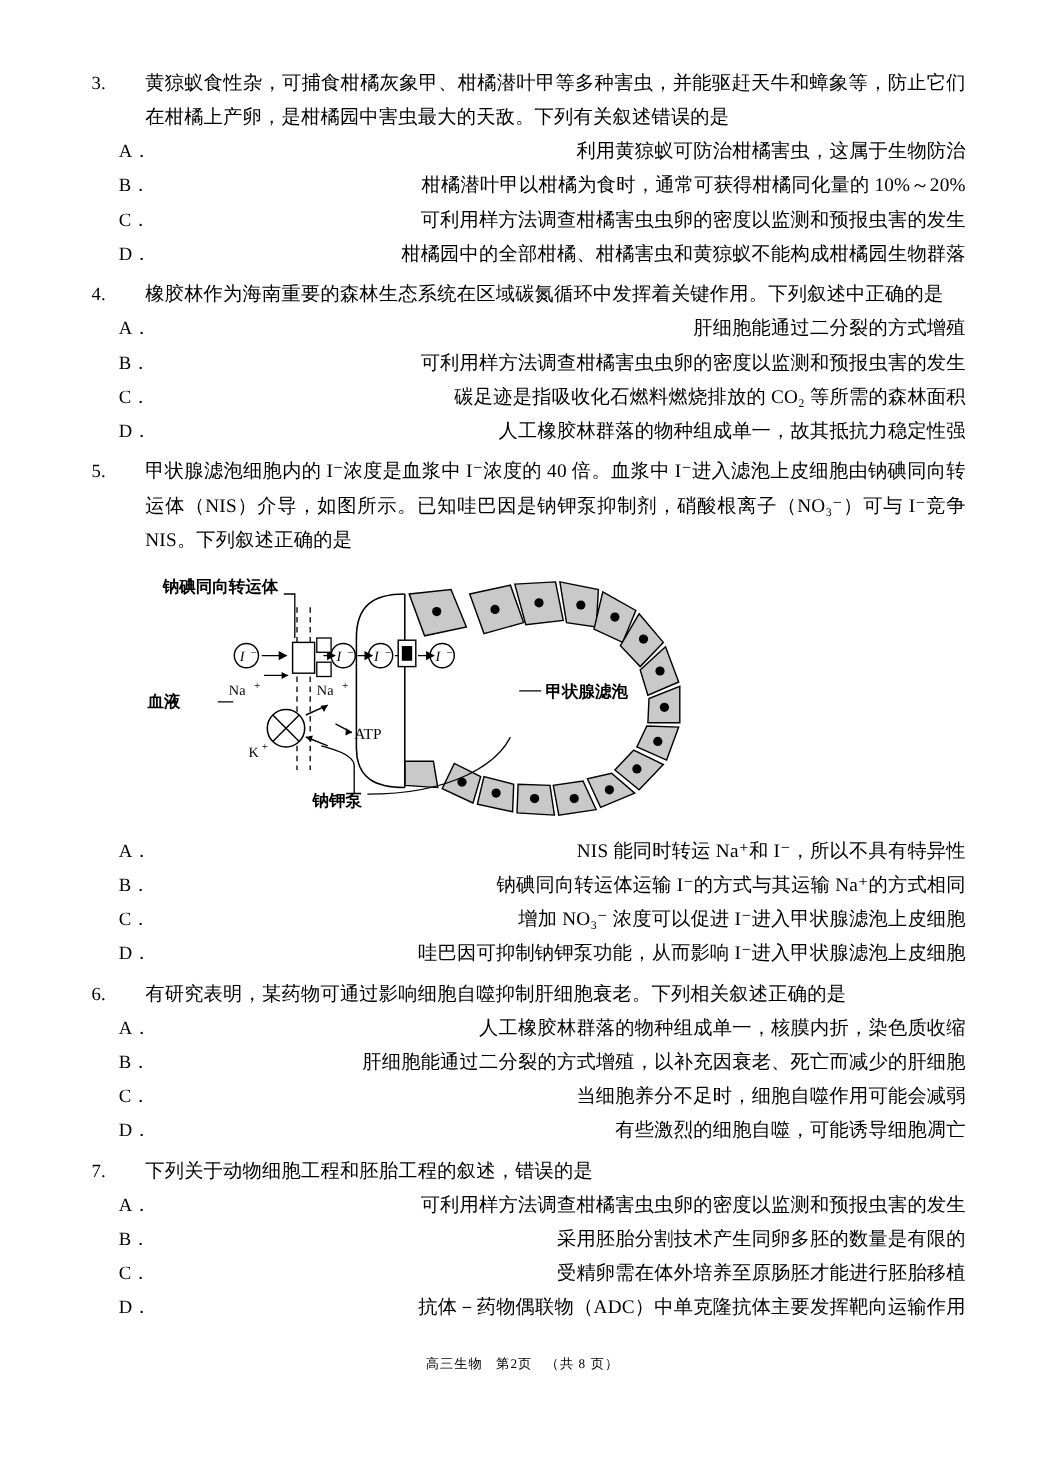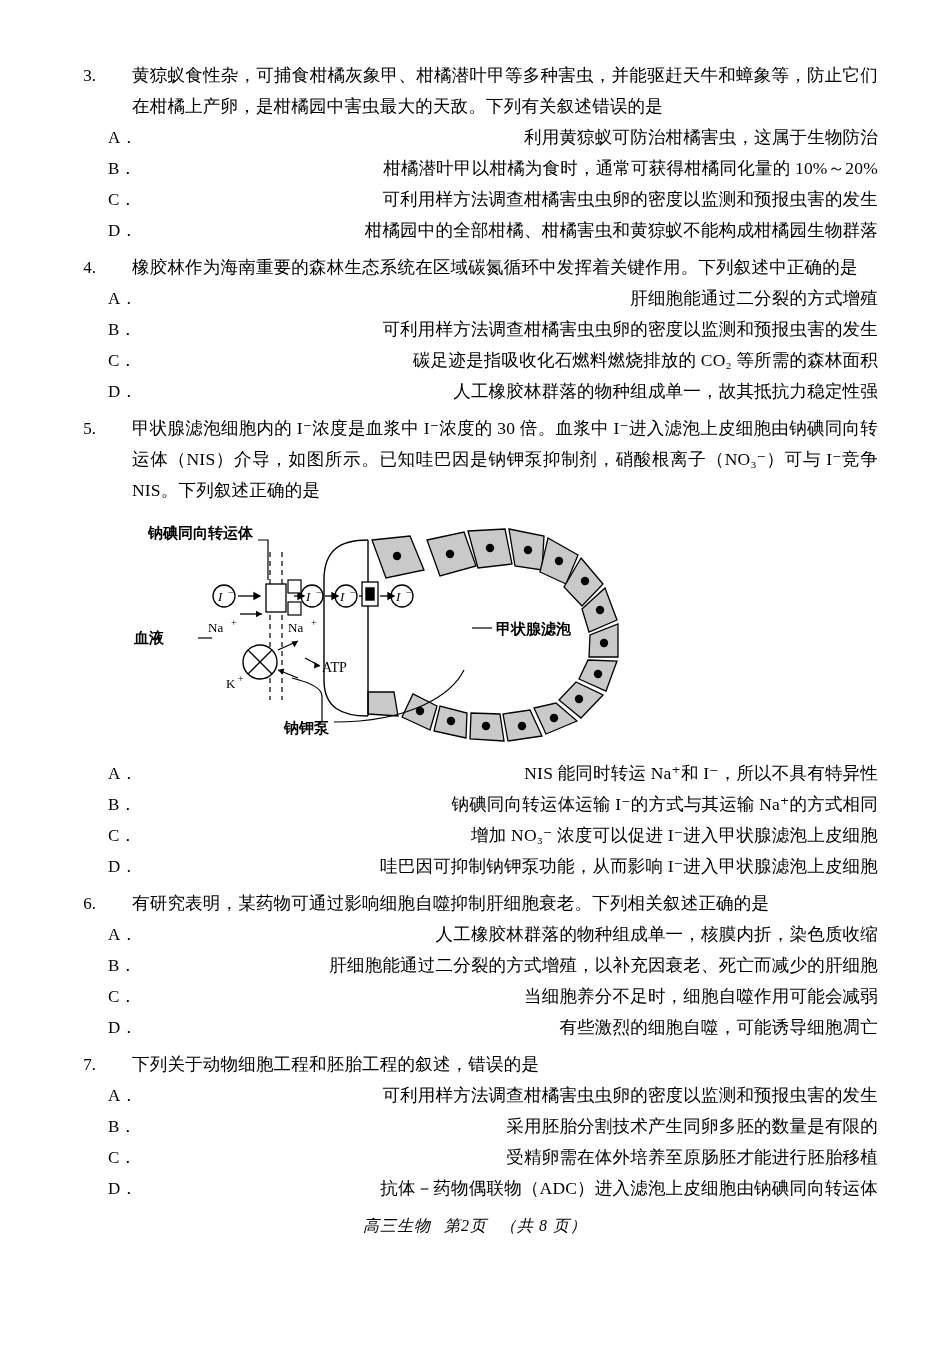--- a/index.html
+++ b/index.html
@@ -68,25 +68,24 @@
   }
   .figure {
     width: 100%;
     display: flex;
     margin: 4px 0 8px 0;
   }
   .footer {
     position: absolute;
     left: 0;
     right: 0;
-    bottom: 108px;
+    bottom: 96px;
     text-align: center;
-    font-size: 16px;
+    font-size: 12px;
     letter-spacing: 1px;
-    font-style: italic;
   }
   .footer span { margin: 0 4px; }
 </style>
 </head>
 <body>
 
 <div class="page">
 
   <div class="q">
     <div class="q-line">
@@ -134,21 +133,21 @@
       <div class="opt">
         <div class="opt-label">D．</div>
         <div class="opt-text">人工橡胶林群落的物种组成单一，故其抵抗力稳定性强</div>
       </div>
     </div>
   </div>
 
   <div class="q">
     <div class="q-line">
       <div class="q-num">5.</div>
-      <div class="q-stem">甲状腺滤泡细胞内的 I⁻浓度是血浆中 I⁻浓度的 30 倍。血浆中 I⁻进入滤泡上皮细胞由钠碘同向转运体（NIS）介导，如图所示。已知哇巴因是钠钾泵抑制剂，硝酸根离子（NO₃⁻）可与 I⁻竞争 NIS。下列叙述正确的是</div>
+      <div class="q-stem">甲状腺滤泡细胞内的 I⁻浓度是血浆中 I⁻浓度的 40 倍。血浆中 I⁻进入滤泡上皮细胞由钠碘同向转运体（NIS）介导，如图所示。已知哇巴因是钠钾泵抑制剂，硝酸根离子（NO₃⁻）可与 I⁻竞争 NIS。下列叙述正确的是</div>
     </div>
 
     <div class="figure">
       <svg width="620" height="240" viewBox="0 0 620 240">
         <g fill="none" stroke="#000" stroke-width="1.4">
 
           <g fill="#c9c9c9" stroke="#000" stroke-width="1.3">
             <path d="M355 30 L392 22 L404 56 L368 66 Z"></path>
             <path d="M396 21 L433 19 L440 54 L406 58 Z"></path>
             <path d="M437 19 L472 26 L470 60 L443 56 Z"></path>
@@ -333,21 +332,21 @@
       <div class="opt">
         <div class="opt-label">B．</div>
         <div class="opt-text">采用胚胎分割技术产生同卵多胚的数量是有限的</div>
       </div>
       <div class="opt">
         <div class="opt-label">C．</div>
         <div class="opt-text">受精卵需在体外培养至原肠胚才能进行胚胎移植</div>
       </div>
       <div class="opt">
         <div class="opt-label">D．</div>
-        <div class="opt-text">抗体－药物偶联物（ADC）进入滤泡上皮细胞由钠碘同向转运体</div>
+        <div class="opt-text">抗体－药物偶联物（ADC）中单克隆抗体主要发挥靶向运输作用</div>
       </div>
     </div>
   </div>
 
   <div class="footer">
     <span>高三生物</span>
     <span>第2页</span>
     <span>（共 8 页）</span>
   </div>
 

